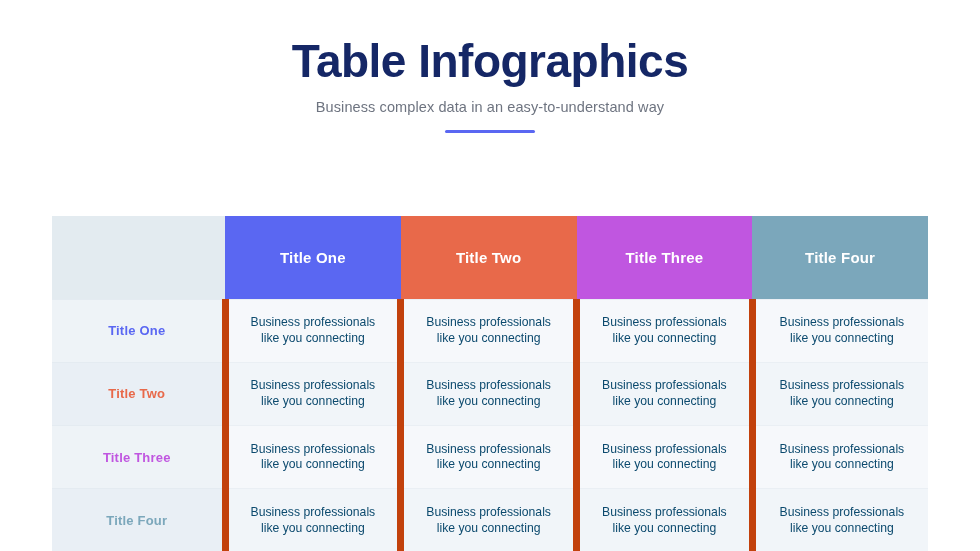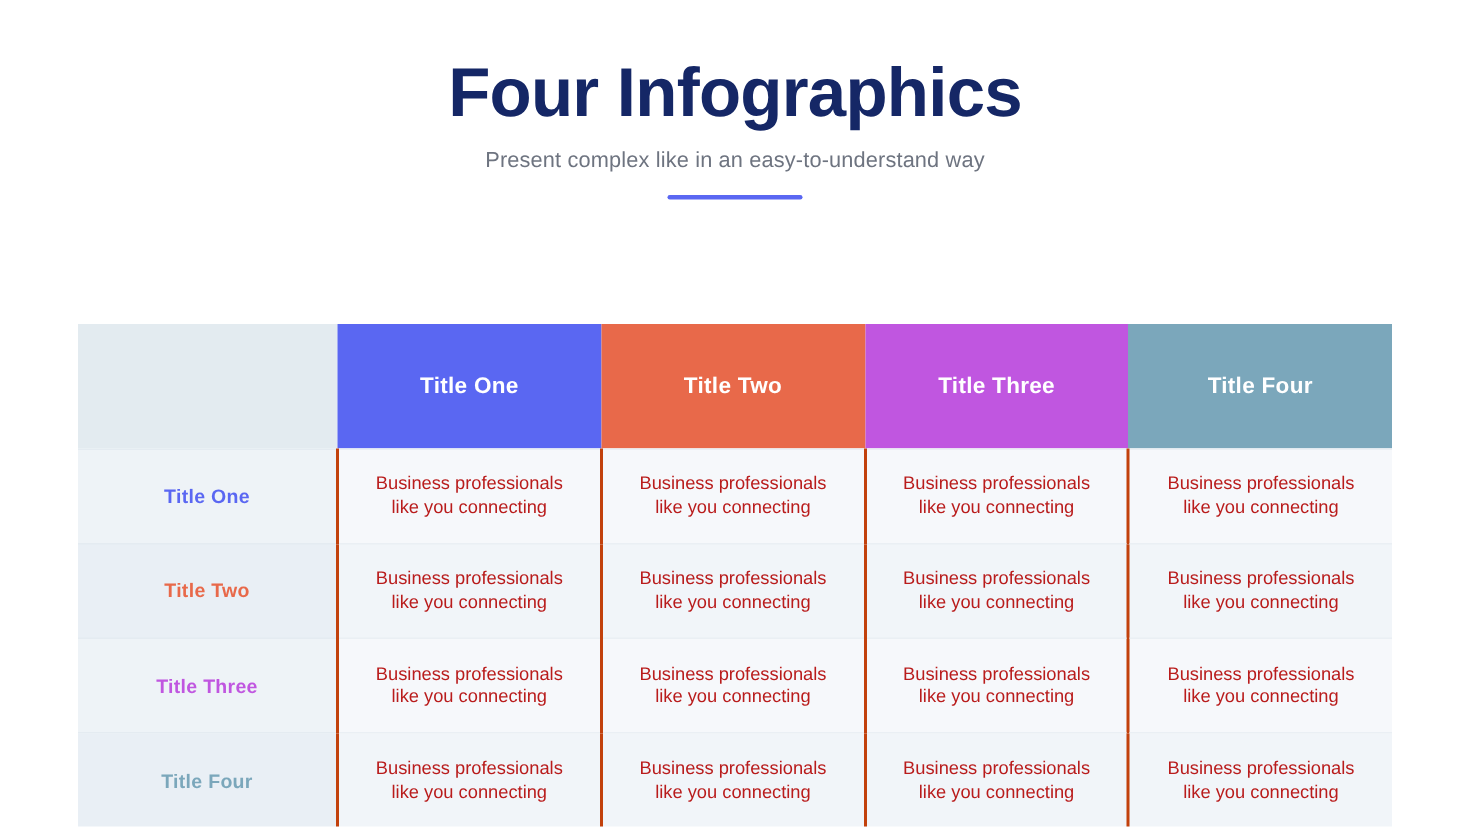--- a/index.html
+++ b/index.html
@@ -106,42 +106,42 @@
     font-size: 13px;
     font-weight: bold;
     letter-spacing: 0.2px;
     padding: 0;
   }
 
   td.data-cell {
     background: #f6f8fb;
     border: none;
     border-top: 1px solid #eaeff4;
-    border-left: 2px solid #c2410c;
+    border-left: 7px solid #c2410c;
     text-align: center;
     vertical-align: middle;
     font-size: 12.2px;
-    color: #b91c1c;
+    color: #0c4a6e;
     line-height: 1.28;
     padding: 0 8px;
   }
 
   tbody tr:nth-child(even) td.data-cell { background: #f1f5f9; }
   tbody tr:nth-child(even) td.row-label { background: #e9eff5; }
 
   .cell-text { display: block; }
 </style>
 </head>
 <body>
 
 <div class="slide">
 
   <div class="slide-header">
-    <h1 class="slide-title" style="color: rgb(21, 39, 102);">Four Infographics</h1>
-    <p class="slide-subtitle">Present complex like in an easy-to-understand way</p>
+    <h1 class="slide-title" style="color: rgb(21, 39, 102);">Table Infographics</h1>
+    <p class="slide-subtitle">Business complex data in an easy-to-understand way</p>
     <div class="accent-bar" style="background: rgb(90, 103, 242);"></div>
   </div>
 
   <div class="table-wrap">
     <table class="info-table">
       <colgroup>
         <col class="label-col">
         <col class="data-col">
         <col class="data-col">
         <col class="data-col">

